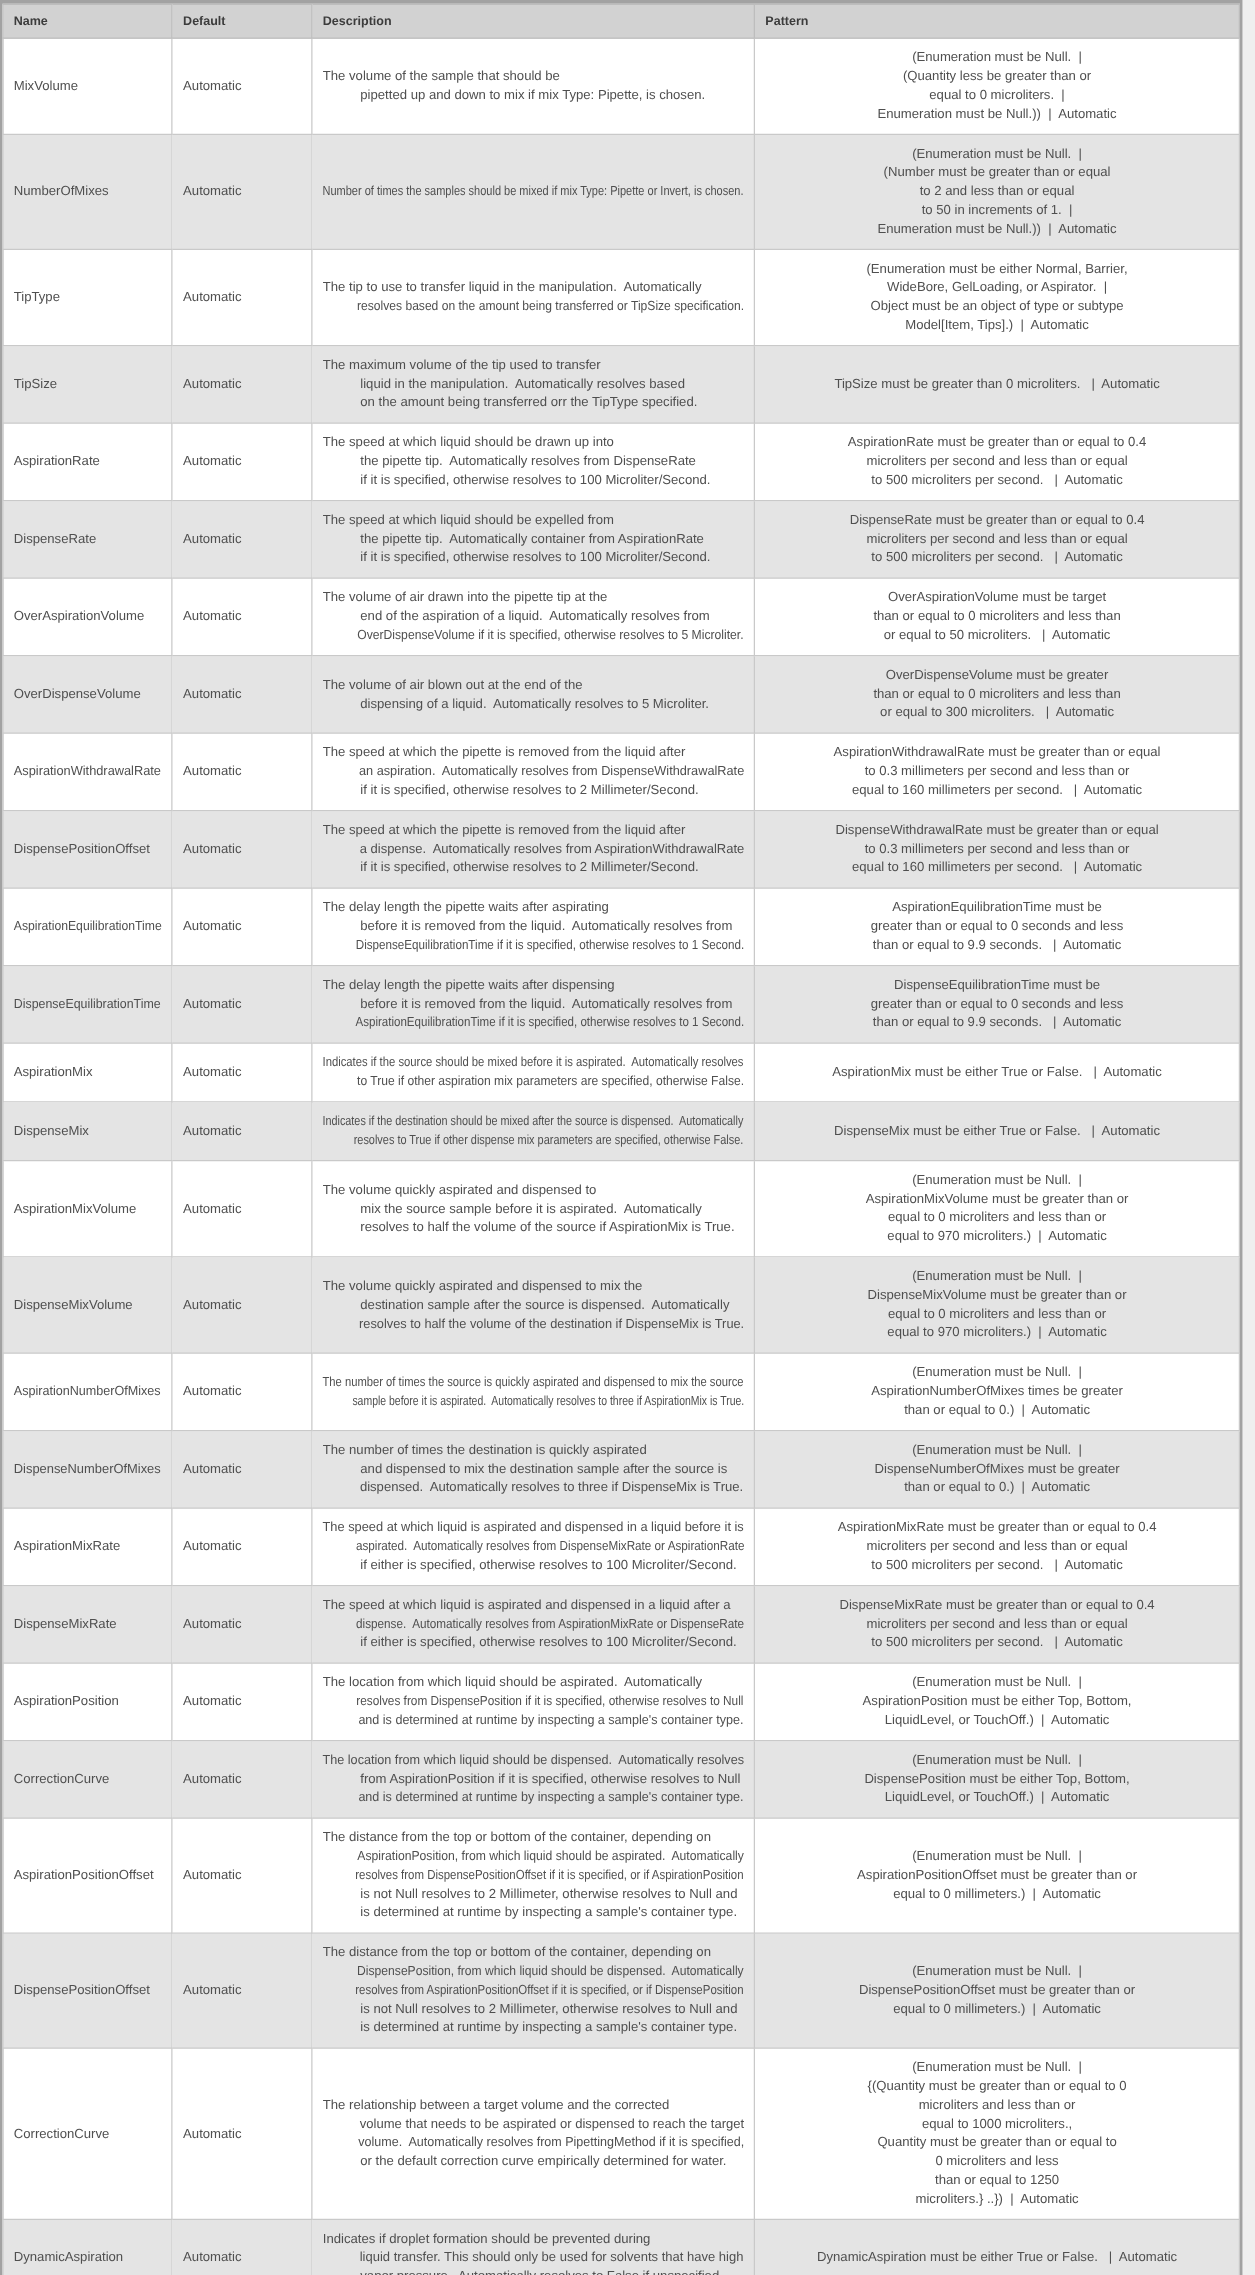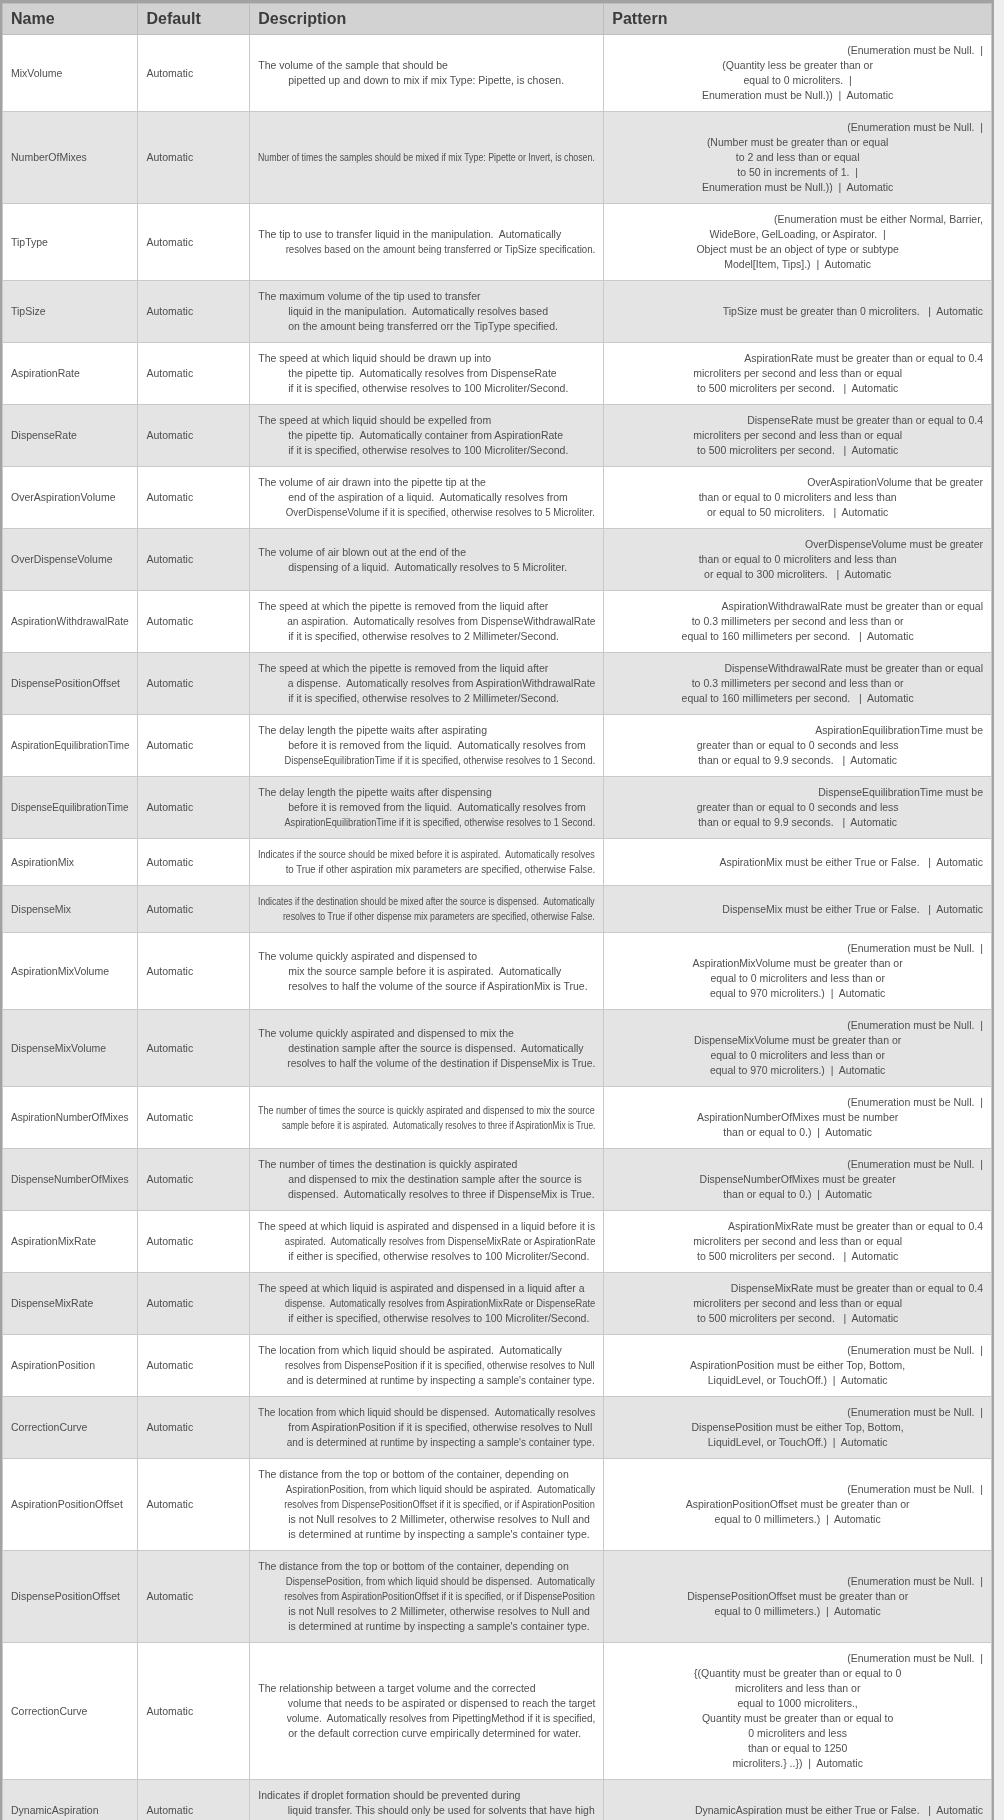--- a/index.html
+++ b/index.html
@@ -10,38 +10,38 @@
     background:#ffffff;
     box-sizing:border-box;
   }
   table{border-collapse:collapse;width:100%;table-layout:fixed;}
   col.c-name{width:13.7%;}
   col.c-default{width:11.3%;}
   col.c-desc{width:35.8%;}
   col.c-pattern{width:39.2%;}
   th{
     background:#d2d2d2;color:#3c3c3c;
-    font-size:16px;font-weight:bold;text-align:left;
+    font-size:10px;font-weight:bold;text-align:left;
     padding:6px 8px;border:1px solid #bdbdbd;
     height:14px;
   }
   td{
     border:1px solid #c9c9c9;
     padding:8px;
     font-size:10.5px;color:#4f4f4f;
     vertical-align:middle;
     overflow:hidden;
   }
   tr.row-white td{background:#ffffff;}
   tr.row-gray td{background:#e4e4e4;}
   .line{white-space:pre;line-height:15px;}
   .desc .line{padding-left:30px;}
   .desc .line.first{padding-left:0;}
   .pat .line{text-align:center;}
-  .pat .line.first{text-align:right;}
+  .pat .line.first{text-align:center;}
   .name-text,.default-text{white-space:pre;line-height:15px;}
 </style>
 </head>
 <body>
 
 <div class="table-wrap">
   <table>
     <colgroup>
       <col class="c-name">
         <col class="c-default">
@@ -169,21 +169,21 @@
           </td>
           <td class="default">
             <div class="default-text first">Automatic</div>
           </td>
           <td class="desc">
             <div class="line first">The volume of air drawn into the pipette tip at the</div>
             <div class="line">end of the aspiration of a liquid.  Automatically resolves from</div>
             <div class="line" style="transform-origin: left center; transform: scaleX(0.926);">OverDispenseVolume if it is specified, otherwise resolves to 5 Microliter.</div>
           </td>
           <td class="pat">
-            <div class="line first">OverAspirationVolume that be greater</div>
+            <div class="line first">OverAspirationVolume must be target</div>
             <div class="line">than or equal to 0 microliters and less than</div>
             <div class="line">or equal to 50 microliters.   |  Automatic</div>
           </td>
         </tr>
         <tr class="row-gray">
           <td class="name">
             <div class="name-text first">OverDispenseVolume</div>
           </td>
           <td class="default">
             <div class="default-text first">Automatic</div>
@@ -344,21 +344,21 @@
           </td>
           <td class="default">
             <div class="default-text first">Automatic</div>
           </td>
           <td class="desc">
             <div class="line first" style="transform-origin: left center; transform: scaleX(0.855);">The number of times the source is quickly aspirated and dispensed to mix the source</div>
             <div class="line" style="transform-origin: left center; transform: scaleX(0.797);">sample before it is aspirated.  Automatically resolves to three if AspirationMix is True.</div>
           </td>
           <td class="pat">
             <div class="line first">(Enumeration must be Null.  |</div>
-            <div class="line">AspirationNumberOfMixes must be number</div>
+            <div class="line">AspirationNumberOfMixes times be greater</div>
             <div class="line">than or equal to 0.)  |  Automatic</div>
           </td>
         </tr>
         <tr class="row-gray">
           <td class="name">
             <div class="name-text first" style="transform-origin: left center; transform: scaleX(0.983);">DispenseNumberOfMixes</div>
           </td>
           <td class="default">
             <div class="default-text first">Automatic</div>
           </td>

